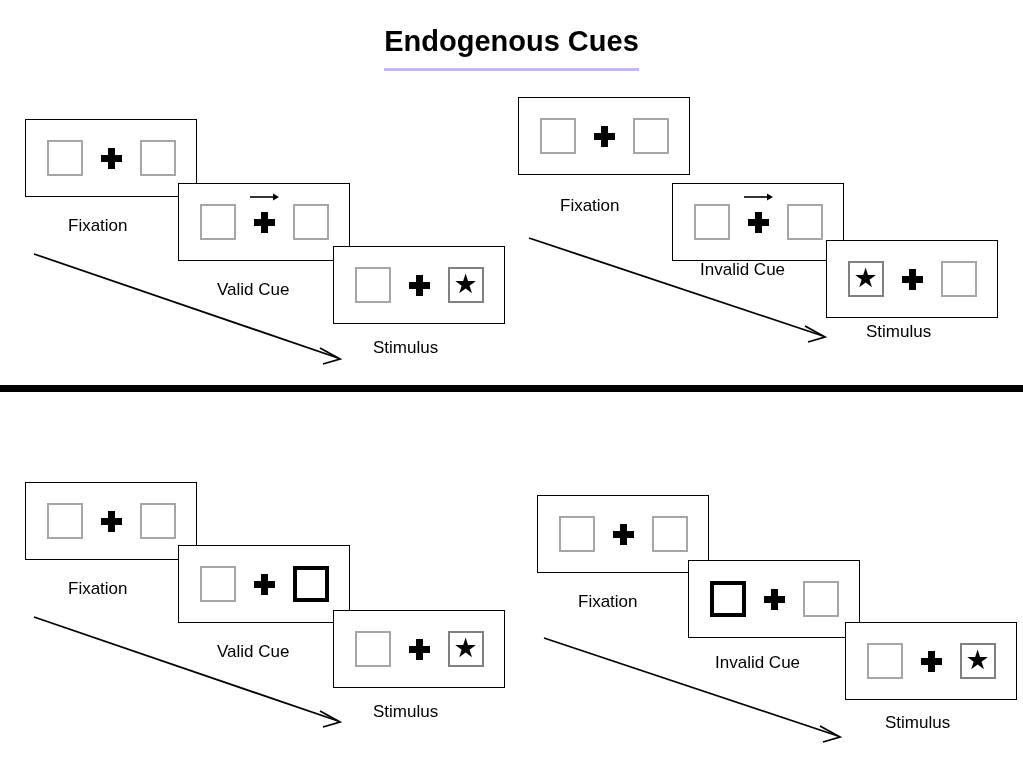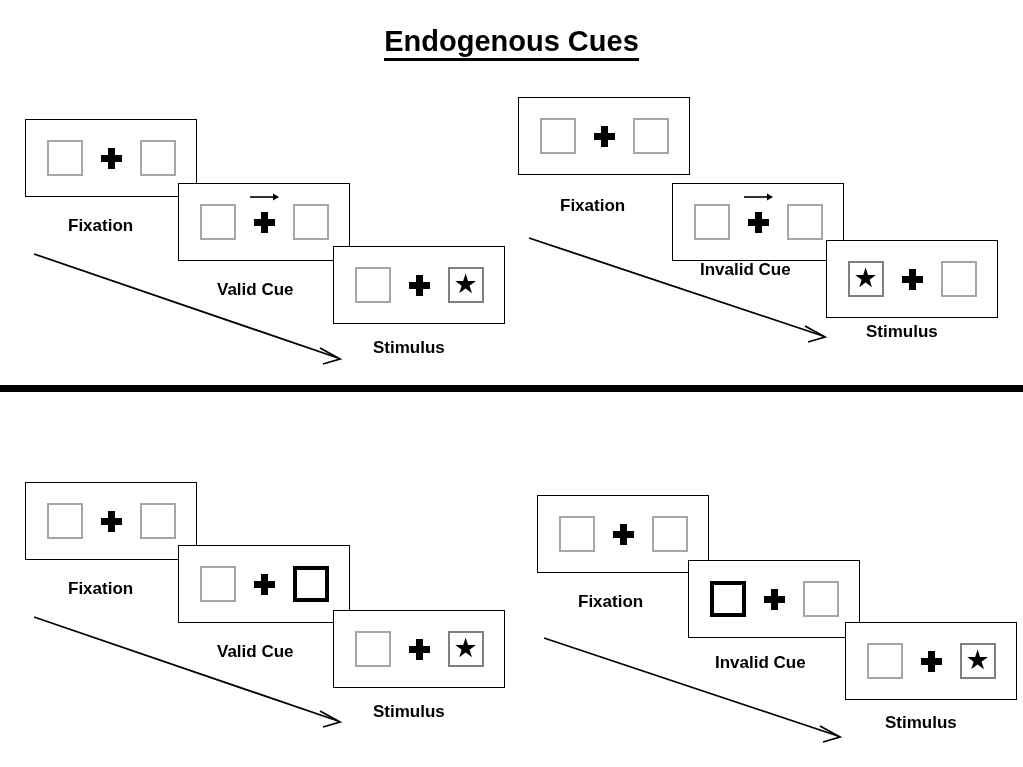--- a/index.html
+++ b/index.html
@@ -16,22 +16,22 @@
   .section-title{
     position:absolute;
     width:100%;
     text-align:center;
     font-weight:bold;
     font-size:29px;
     color:#000;
     letter-spacing:0px;
   }
   .section-title span{
-    border-bottom:3px solid #000000;
-    padding-bottom:1px;
+    border-bottom:3px solid #c4b5fd;
+    padding-bottom:11px;
   }
 
   
   .divider{
     position:absolute;
     left:0;
     width:1023px;
     height:7px;
     background:#000;
   }
@@ -96,21 +96,21 @@
     top:-20px;
     left:50%;
     transform:translateX(-50%);
     width:30px;height:10px;
     pointer-events:none;
   }
 
   
   .step-label{
     position:absolute;
-    font-weight:bold;
+    font-weight:normal;
     font-size:17px;
     color:#000;
     white-space:nowrap;
     z-index:3;
   }
 
   
   .time-arrow{
     position:absolute;
     z-index:1;

